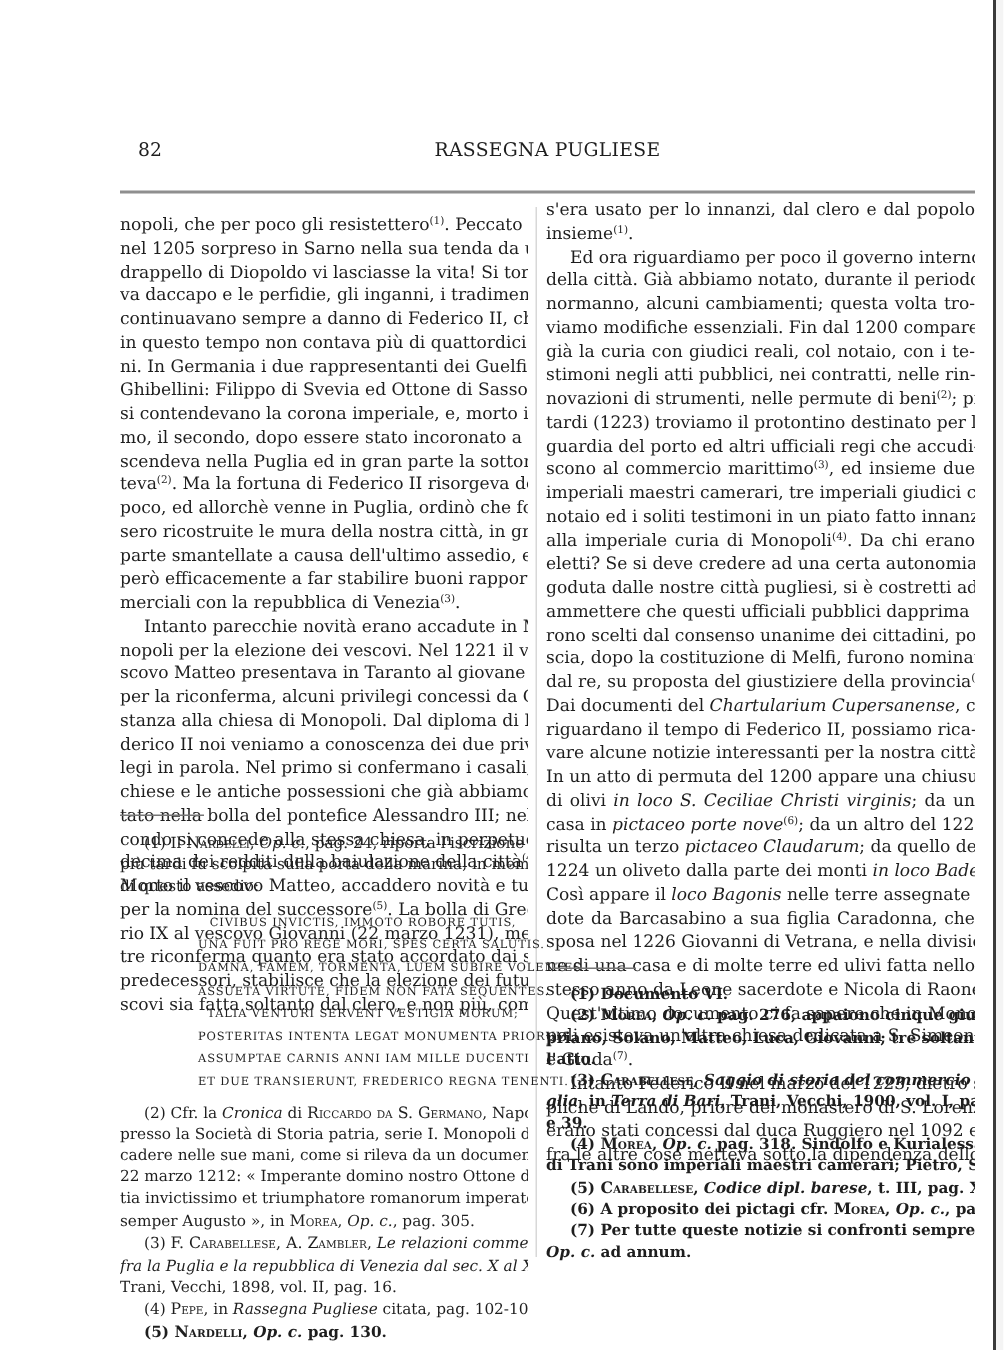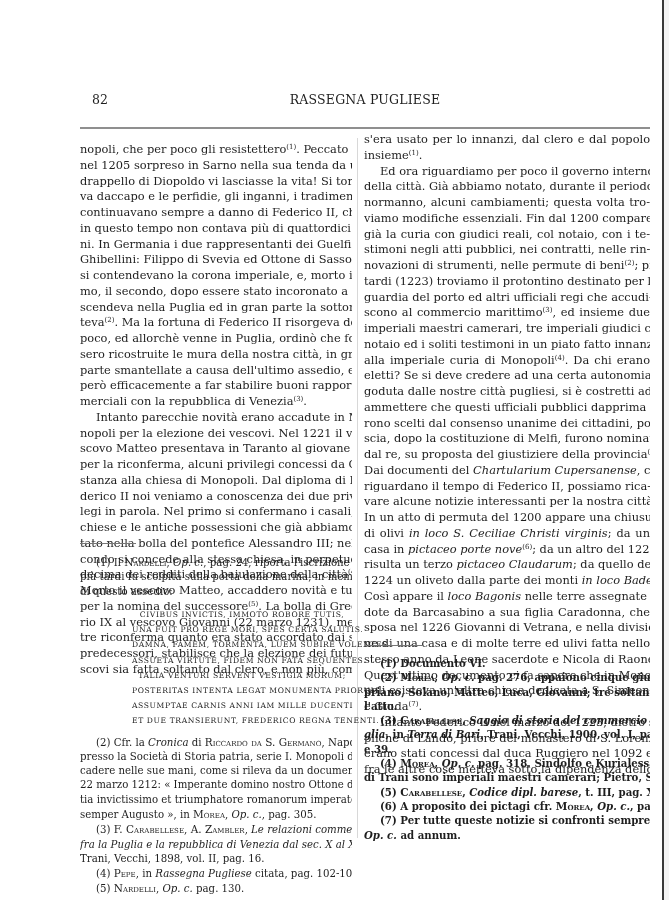--- a/index.html
+++ b/index.html
@@ -166,21 +166,21 @@
     <span class="line"><i>fra la Puglia e la repubblica di Venezia dal sec. X al XV</i></span>
     <span class="line last">Trani, Vecchi, 1898, vol. II, pag. 16.</span>
   </div>
   <div class="fn-item">
     <span class="line last" style="padding-left:16px;">
       <span>(4)</span>
       <span class="sc">Pepe</span><span>, in </span><i>Rassegna Pugliese</i><span> citata, pag. 102-103.</span>
     </span>
   </div>
   <div class="fn-item">
-    <span class="line last" style="padding-left:16px;">
+    <span class="line last" style="padding-left:16px;font-weight:bold;">
       <span>(5)</span>
       <span class="sc">Nardelli</span><span>, </span><i>Op. c.</i><span> pag. 130.</span>
     </span>
   </div>
 </div>
 
 <div class="fn-rule" style="left:368px; top:645px; width:56px;"></div>
 <div class="fn-block fn-right">
   <div class="fn-item">
     <span class="line last" style="padding-left:16px;">

